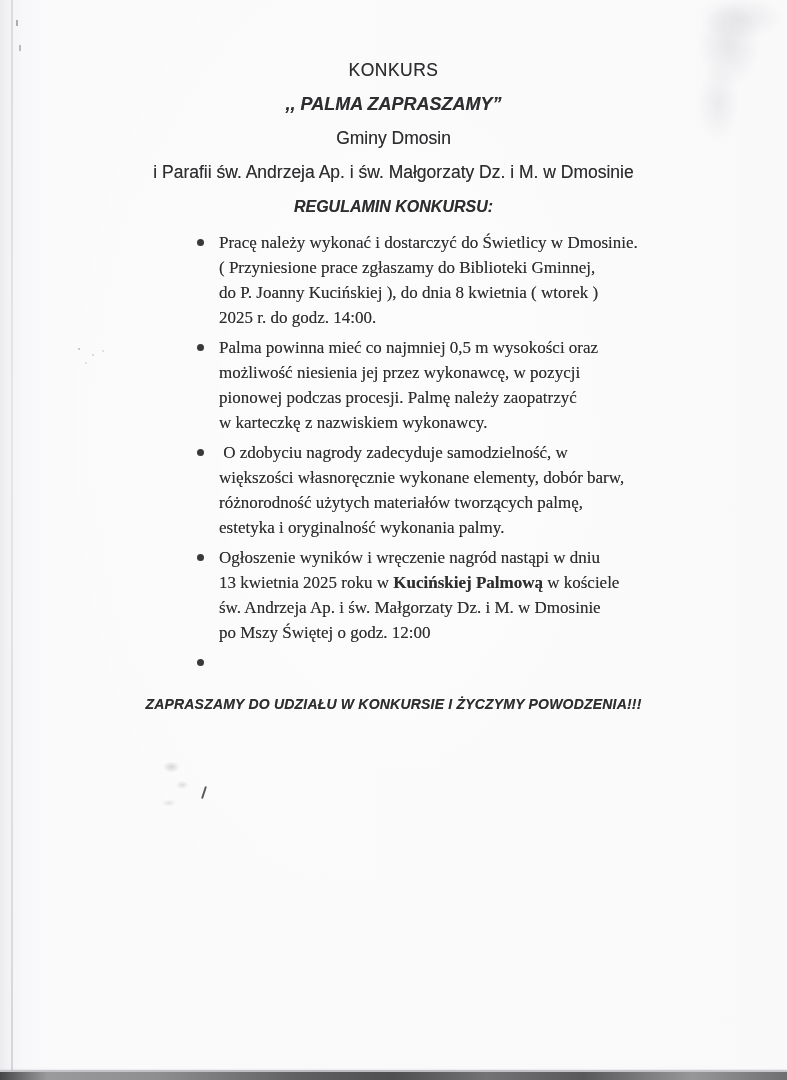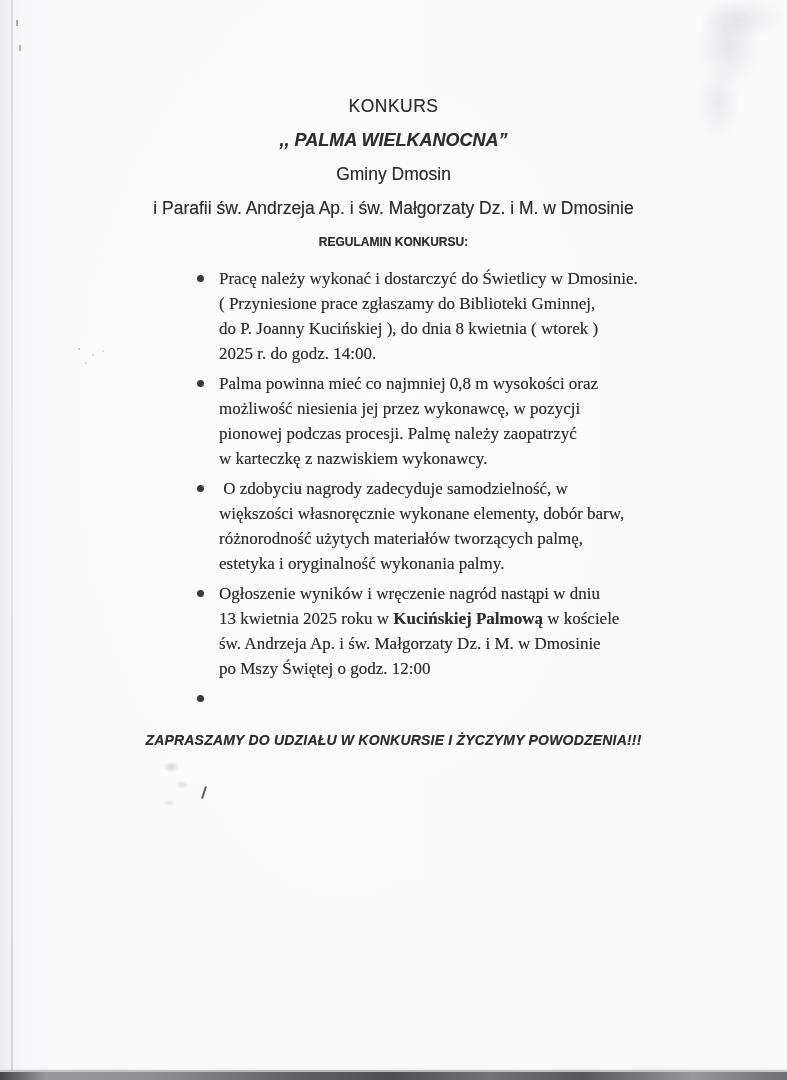--- a/index.html
+++ b/index.html
@@ -62,25 +62,25 @@
     position: absolute; left: 16px; top: 20px; width: 2px; height: 6px;
     background: rgba(110,110,118,0.55);
     box-shadow: 3px 25px 0 rgba(110,110,118,0.45);
   }
   .tick-mark {
     position: absolute; left: 203px; top: 786px; width: 2px; height: 13px;
     background: #5a5a5e; transform: rotate(18deg); border-radius: 1px;
   }
 
   
-  .header { padding-top: 96px; text-align: center; }
+  .header { padding-top: 60px; text-align: center; }
   .h-line { font-size: 17.5px; line-height: 21px; margin: 0 0 13px 0; font-weight: normal; }
   .h-kicker { letter-spacing: 0.5px; }
   .h-title { font-weight: bold; font-style: italic; font-size: 18px; }
-  .h-heading { font-weight: bold; font-size: 12px; margin-top: 8px; }
+  .h-heading { font-weight: bold; font-style: italic; font-size: 16px; margin-top: 8px; }
 
   
   .rules {
     list-style: none;
     margin: 10px 0 0 197px;
     padding: 0;
     width: 500px;
     font-family: Liberation Serif, serif;
   }
   .rule { display: flex; margin: 0 0 5px 0; }
@@ -114,37 +114,37 @@
 
   <div class="edge-left-line"></div>
   <div class="smudge-top-right"></div>
   <div class="smudge-left-margin"></div>
   <div class="speck-cluster"></div>
   <div class="speck-top-left"></div>
   <div class="tick-mark"></div>
 
   <div class="header">
     <p class="h-line h-kicker">KONKURS</p>
-    <p class="h-line h-title">,, PALMA WIELKANOCNA”</p>
+    <p class="h-line h-title">,, PALMA ZAPRASZAMY”</p>
     <p class="h-line">Gminy Dmosin</p>
     <p class="h-line">i Parafii św. Andrzeja Ap. i św. Małgorzaty Dz. i M. w Dmosinie</p>
     <p class="h-line h-heading">REGULAMIN KONKURSU:</p>
   </div>
 
   <ul class="rules">
     <li class="rule">
       <span class="dot"></span>
       <span class="rule-text">Pracę należy wykonać i dostarczyć do Świetlicy w Dmosinie.
 ( Przyniesione prace zgłaszamy do Biblioteki Gminnej,
 do P. Joanny Kucińskiej ), do dnia 8 kwietnia ( wtorek )
 2025 r. do godz. 14:00.</span>
     </li>
     <li class="rule">
       <span class="dot"></span>
-      <span class="rule-text">Palma powinna mieć co najmniej 0,8 m wysokości oraz
+      <span class="rule-text">Palma powinna mieć co najmniej 0,5 m wysokości oraz
 możliwość niesienia jej przez wykonawcę, w pozycji
 pionowej podczas procesji. Palmę należy zaopatrzyć
 w karteczkę z nazwiskiem wykonawcy.</span>
     </li>
     <li class="rule">
       <span class="dot"></span>
       <span class="rule-text"> O zdobyciu nagrody zadecyduje samodzielność, w
 większości własnoręcznie wykonane elementy, dobór barw,
 różnorodność użytych materiałów tworzących palmę,
 estetyka i oryginalność wykonania palmy.</span>

